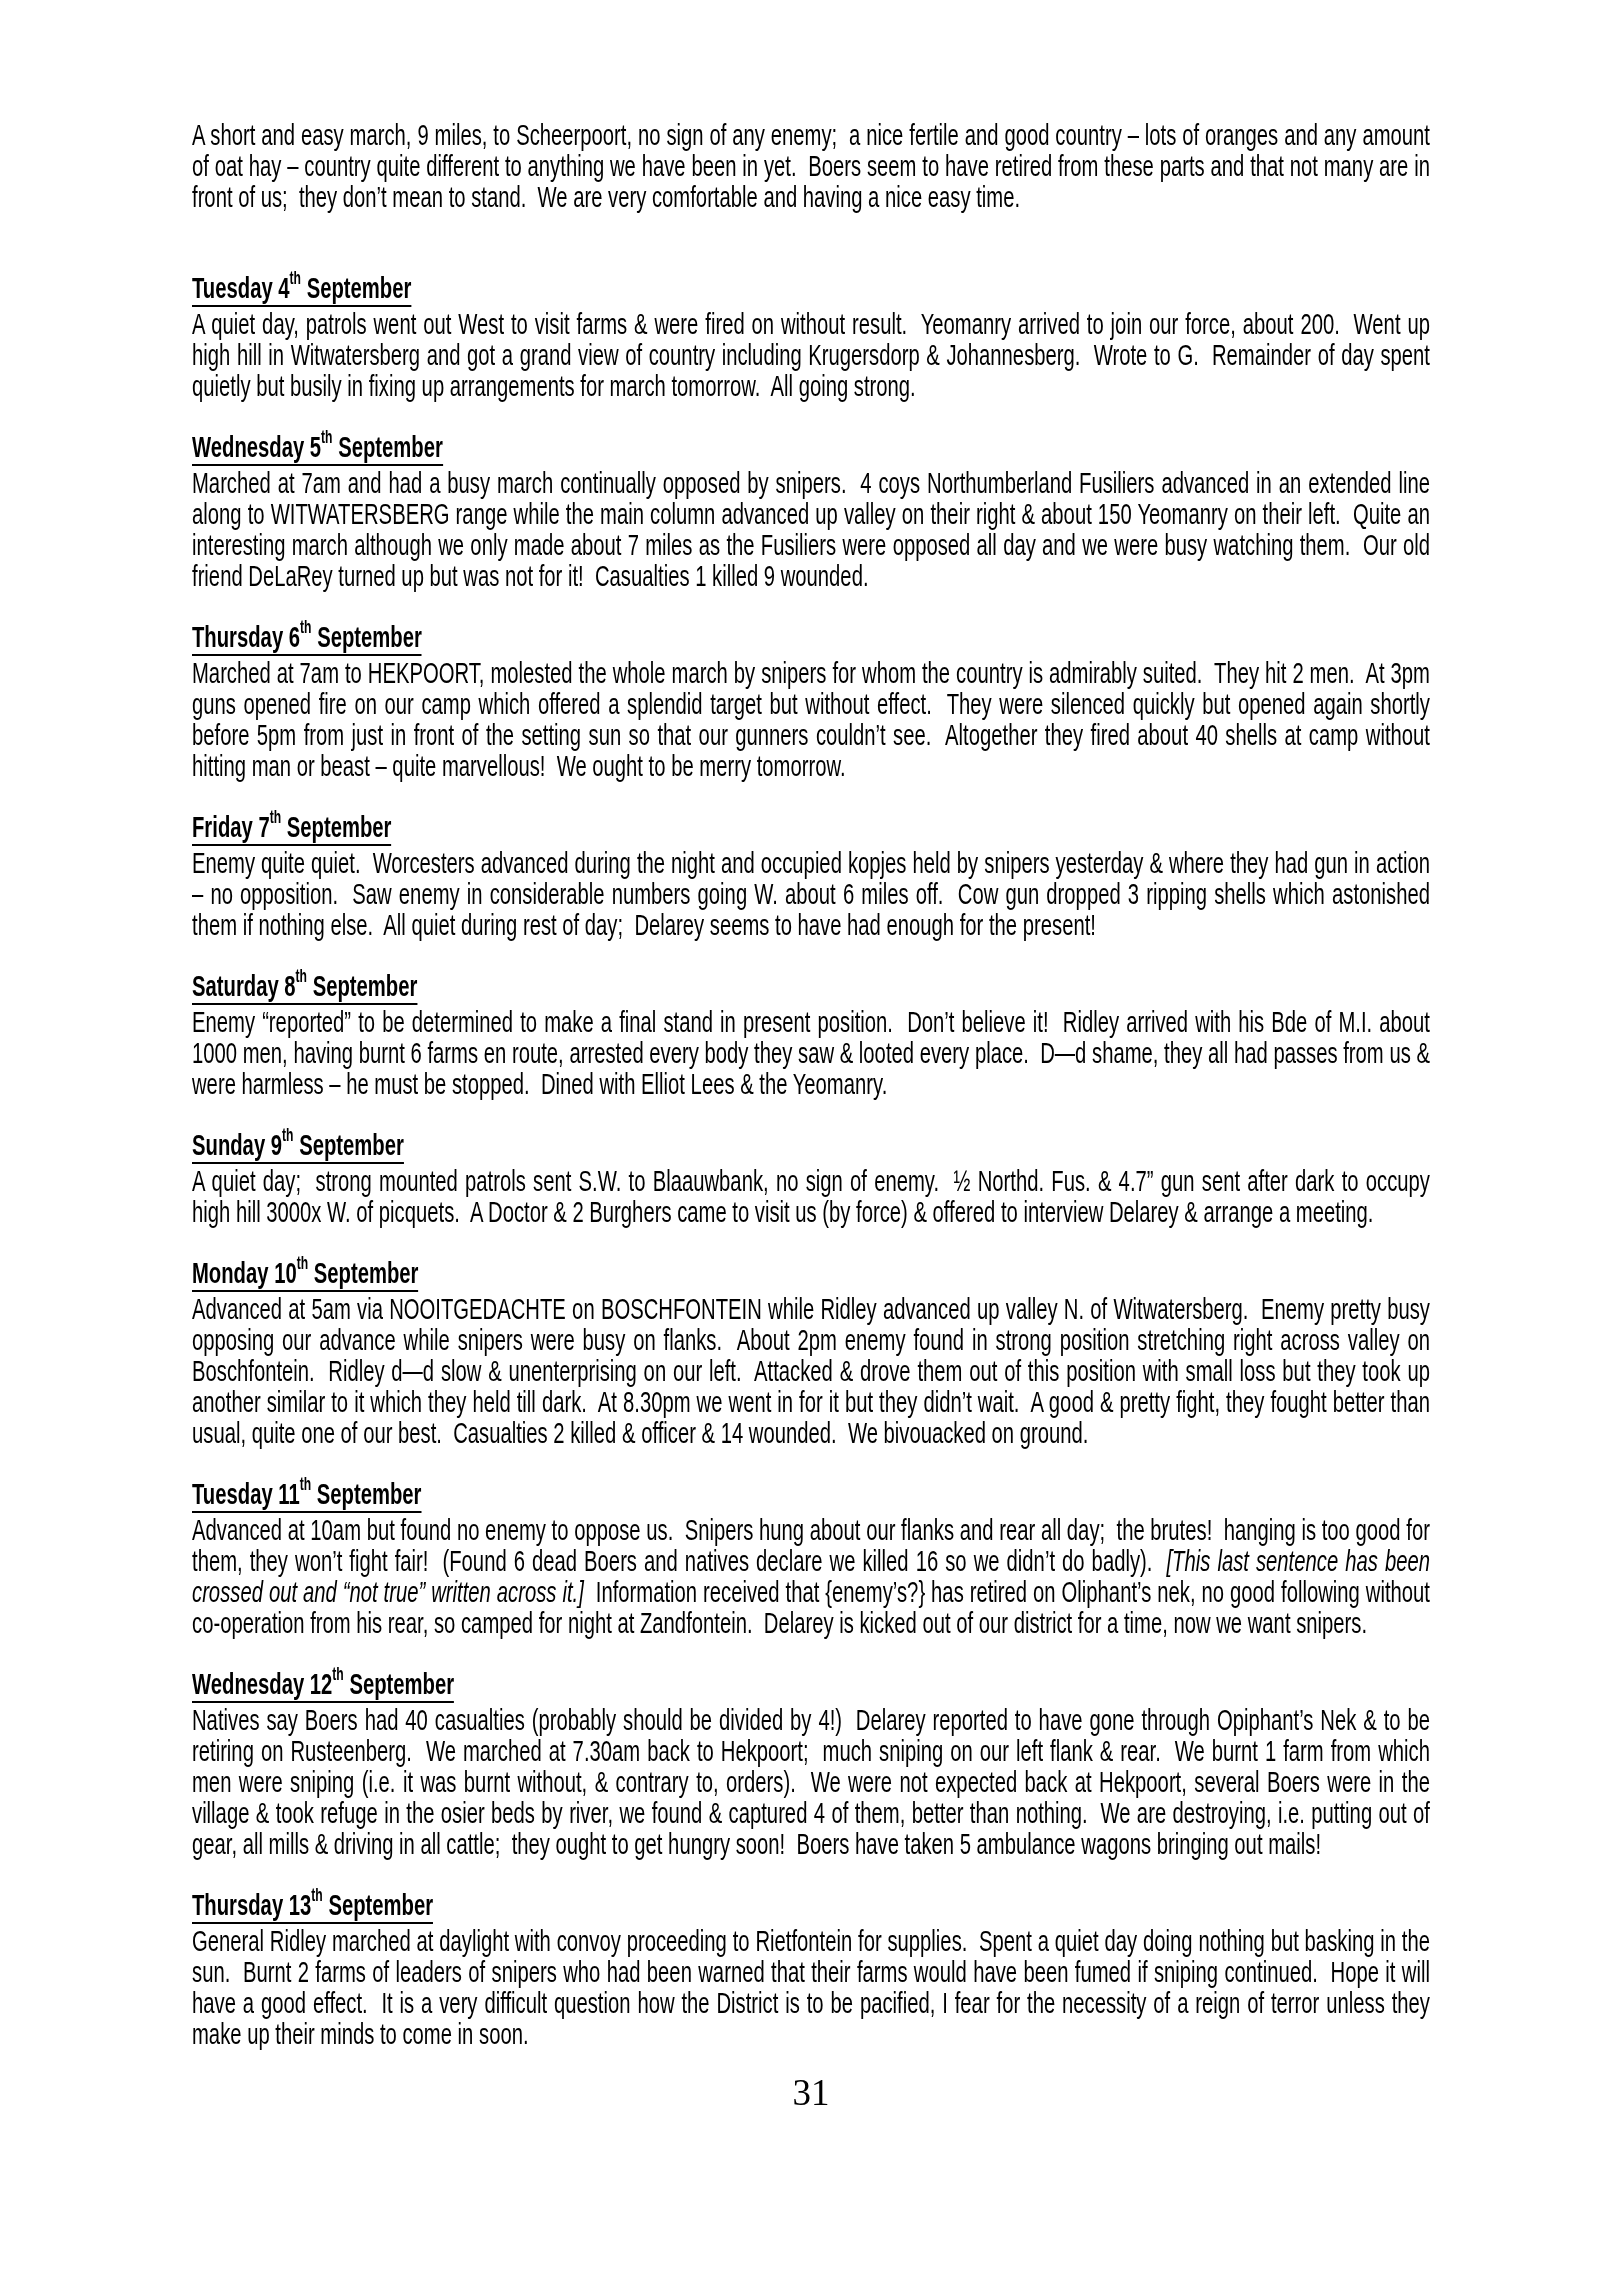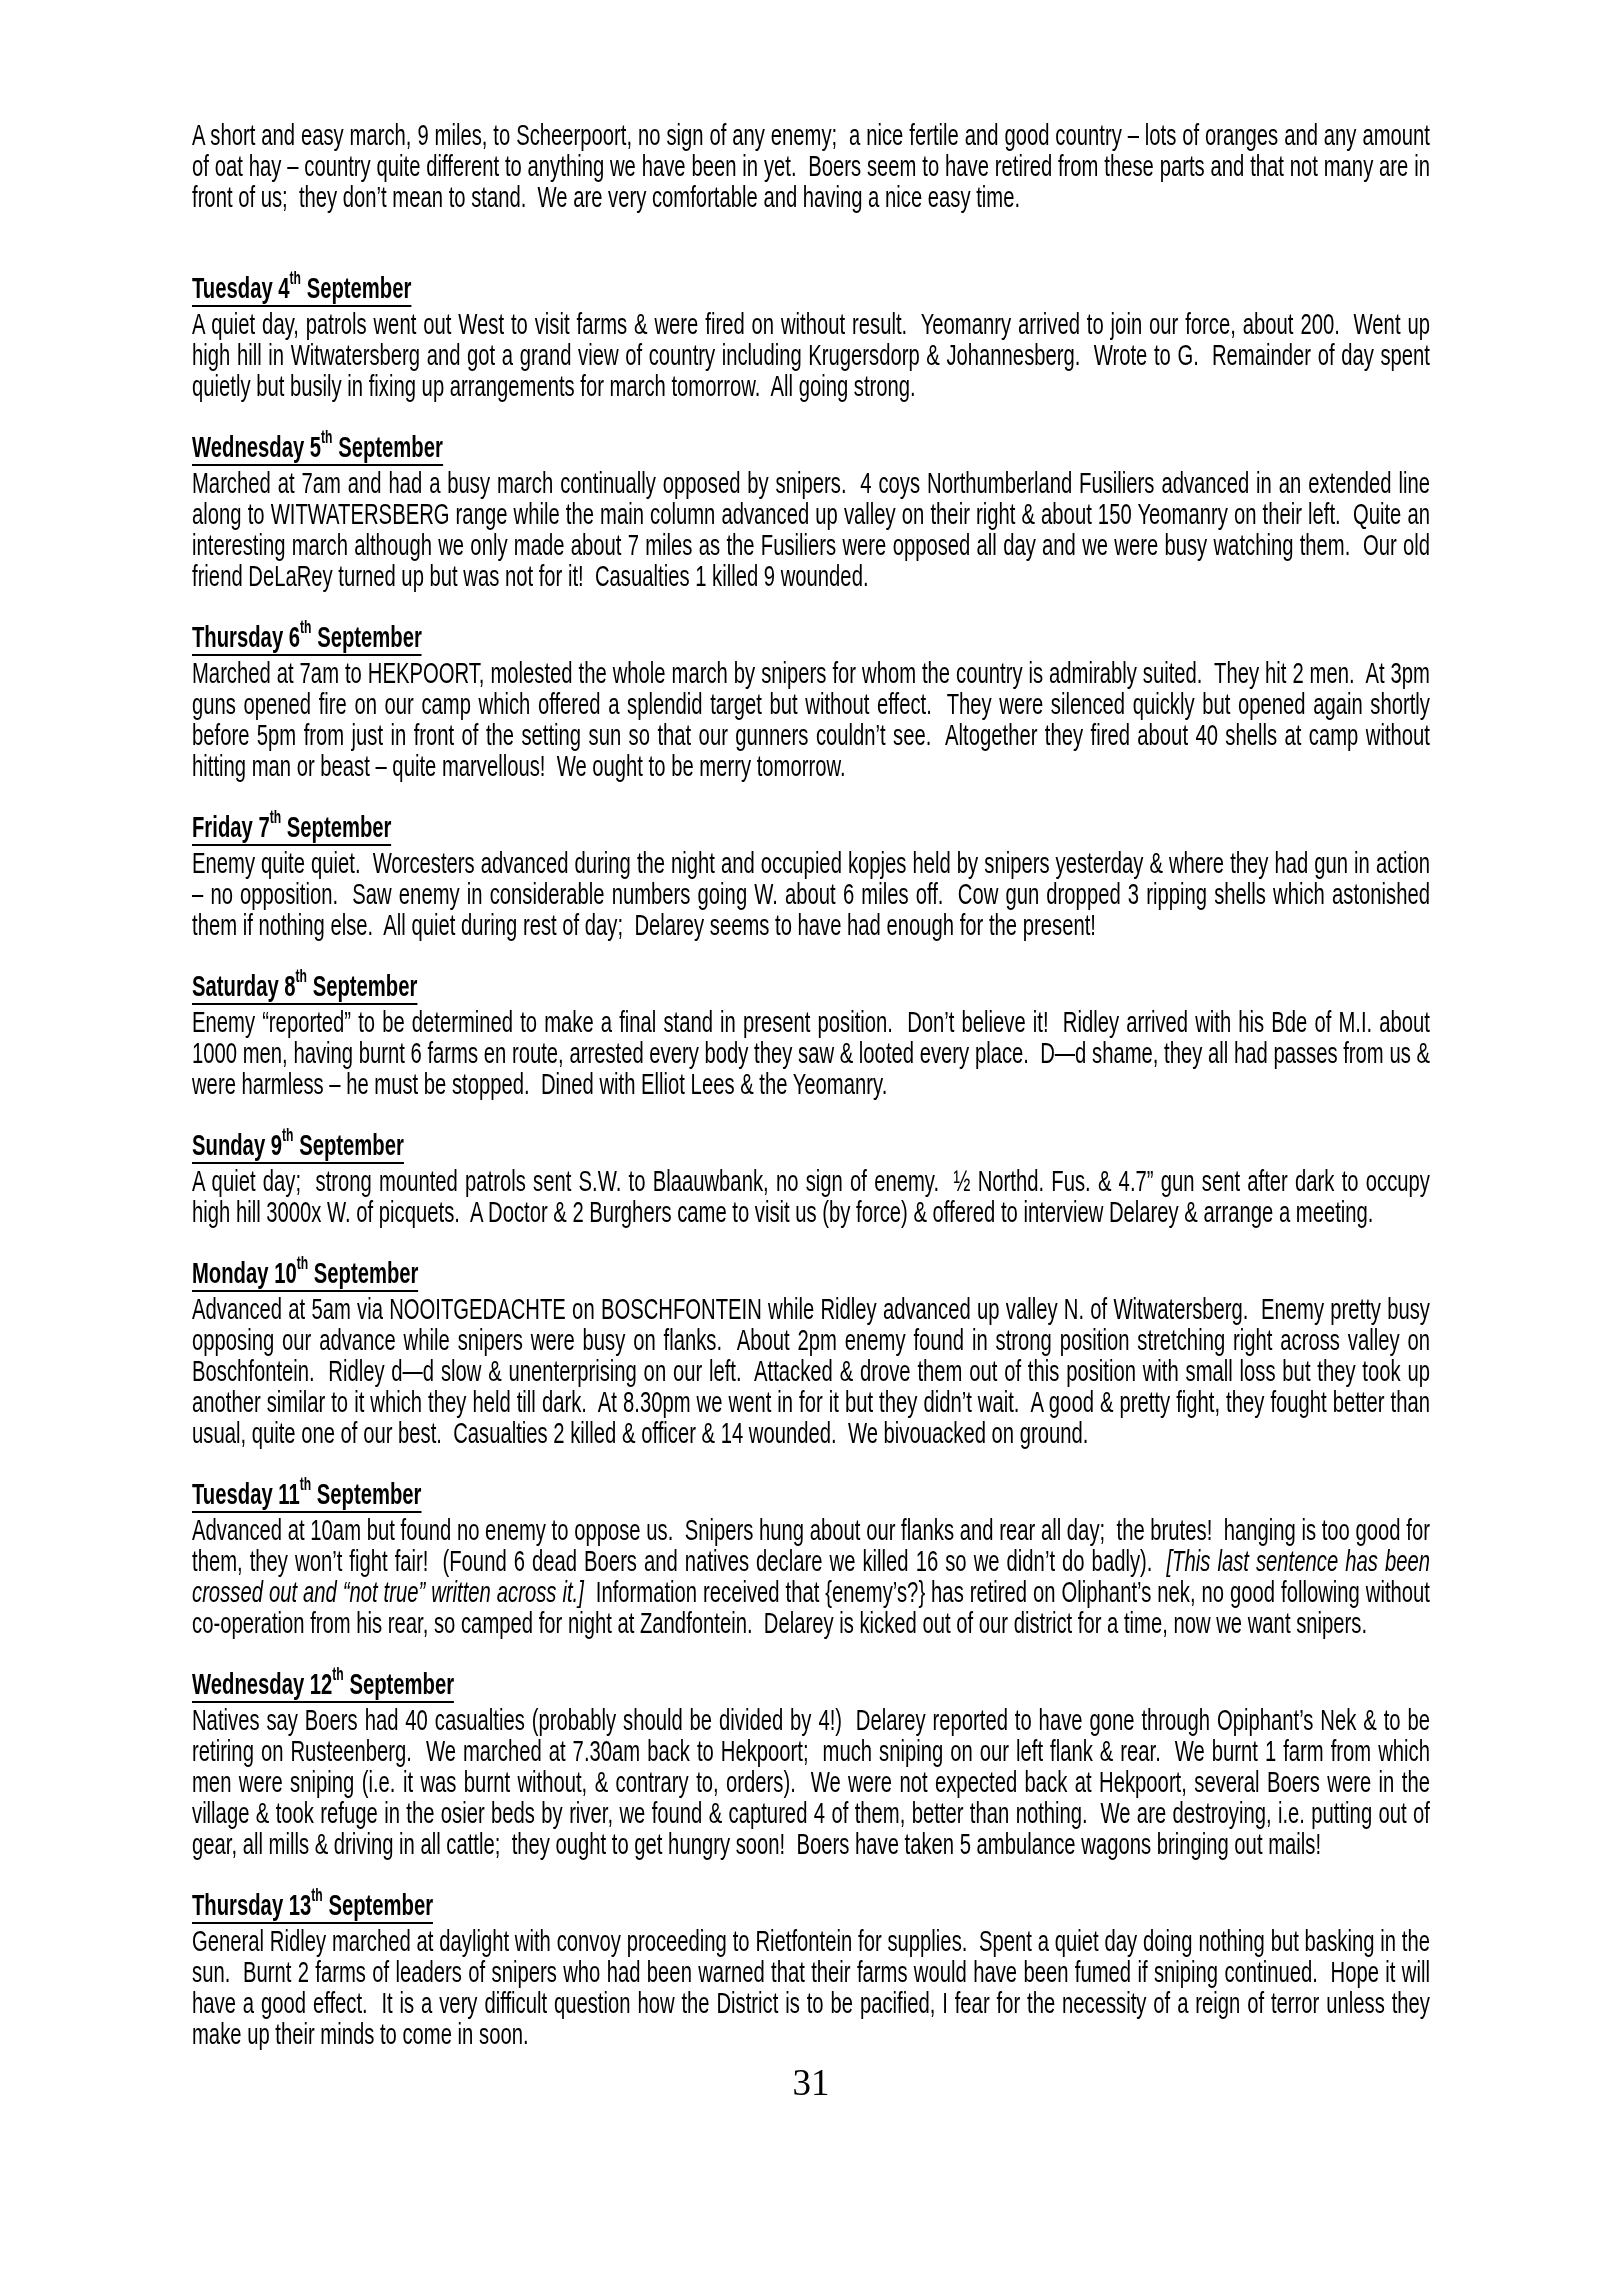--- a/index.html
+++ b/index.html
@@ -49,21 +49,21 @@
   .sup {
     font-size: 60%;
     position: relative;
     top: -0.8em;
   }
   .it {
     font-style: italic;
   }
   .pageno {
     width: 1238px;
-    margin-top: 13px;
+    margin-top: 23px;
     text-align: center;
     font-family: "Liberation Serif", "DejaVu Serif", serif;
     font-size: 37px;
     line-height: 42px;
     color: #000000;
   }
 </style>
 </head>
 <body>
 

